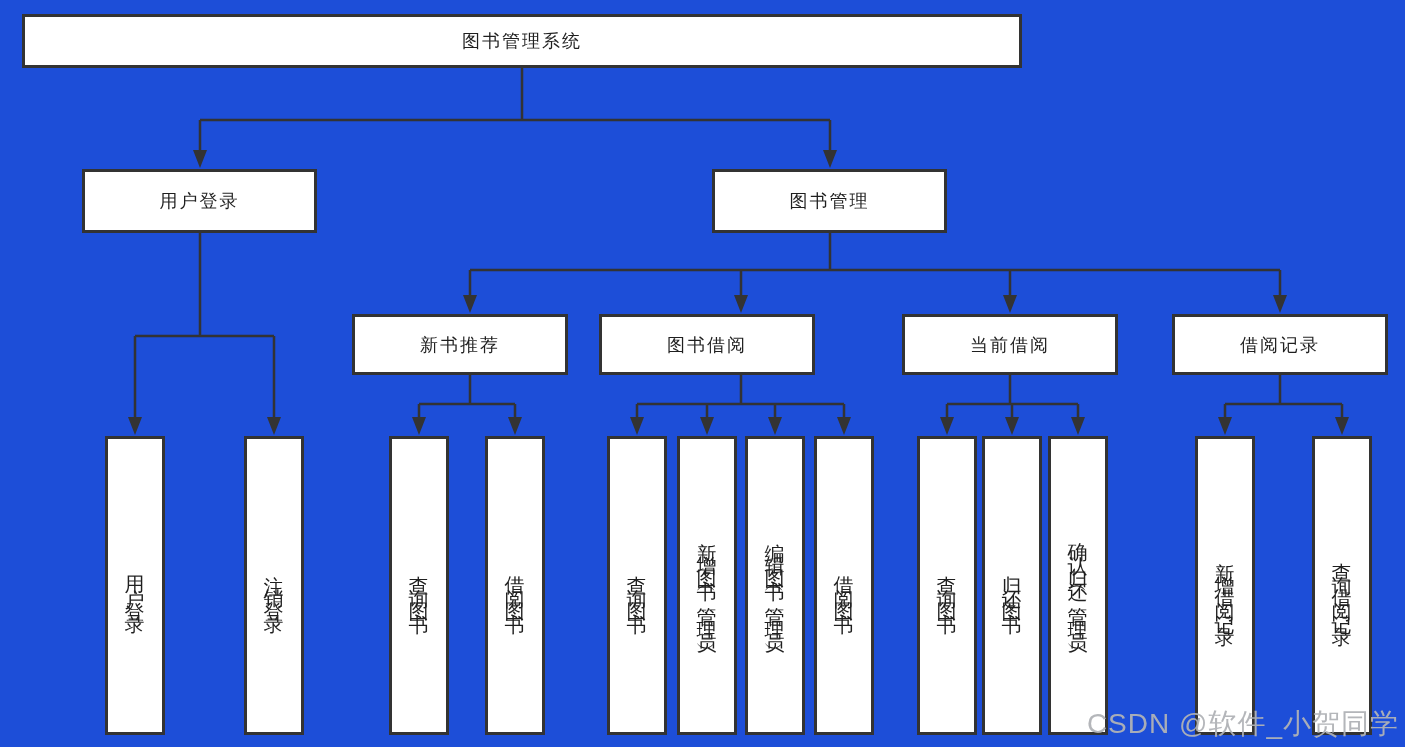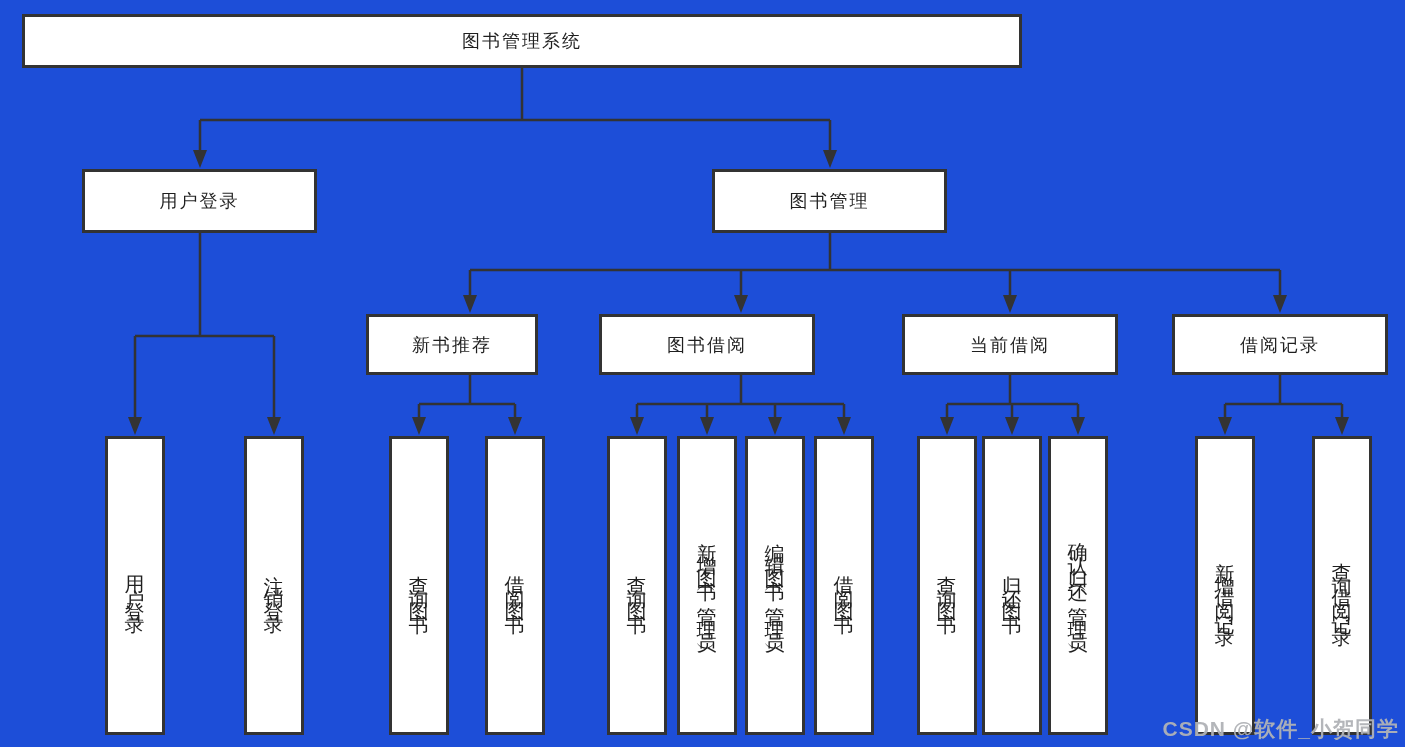--- a/index.html
+++ b/index.html
@@ -25,26 +25,25 @@
     writing-mode:vertical-rl;
     text-orientation:mixed;
     font-size:20px;
     letter-spacing:13px;
     line-height:1;
     white-space:nowrap;
   }
   .watermark {
     position:absolute;
     right:6px; bottom:4px;
-    font-size:21px;
+    font-size:28px;
     color:rgba(176,178,182,0.95);
     letter-spacing:1px;
     z-index:3;
     white-space:nowrap;
-    font-weight:bold;
   }
 </style>
 </head>
 <body>
 
 <div class="canvas">
 
   <svg class="connectors" viewBox="0 0 1405 747" xmlns="http://www.w3.org/2000/svg">
     <g stroke="#333333" stroke-width="2.5" fill="none">
 
@@ -88,21 +87,21 @@
     <span class="hlabel">图书管理系统</span>
   </div>
 
   <div class="box" style="left:82px;top:169px;width:235px;height:64px">
     <span class="hlabel">用户登录</span>
   </div>
   <div class="box" style="left:712px;top:169px;width:235px;height:64px">
     <span class="hlabel">图书管理</span>
   </div>
 
-  <div class="box" style="left:366px;top:314px;width:172px;height:61px">
+  <div class="box" style="left:352px;top:314px;width:216px;height:61px">
     <span class="hlabel">新书推荐</span>
   </div>
   <div class="box" style="left:599px;top:314px;width:216px;height:61px">
     <span class="hlabel">图书借阅</span>
   </div>
   <div class="box" style="left:902px;top:314px;width:216px;height:61px">
     <span class="hlabel">当前借阅</span>
   </div>
   <div class="box" style="left:1172px;top:314px;width:216px;height:61px">
     <span class="hlabel">借阅记录</span>

